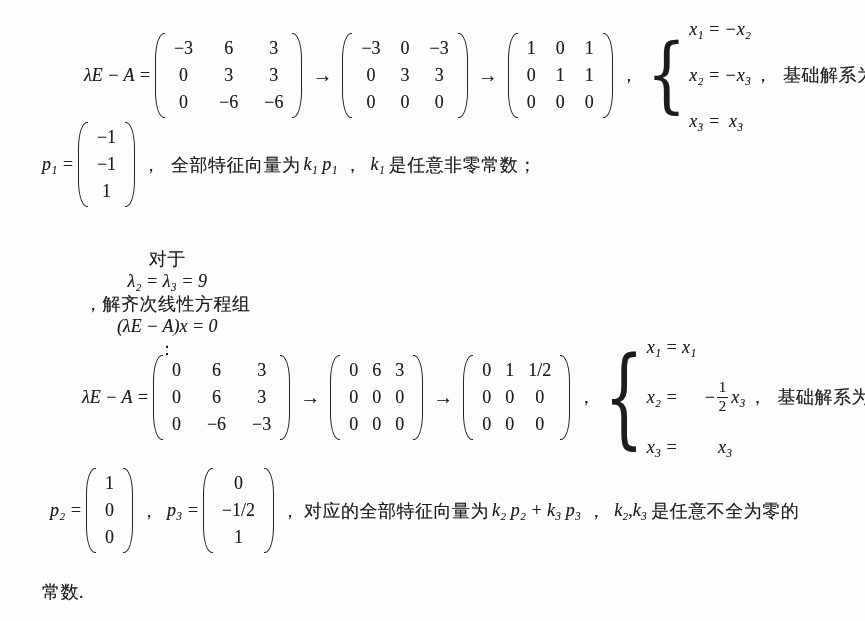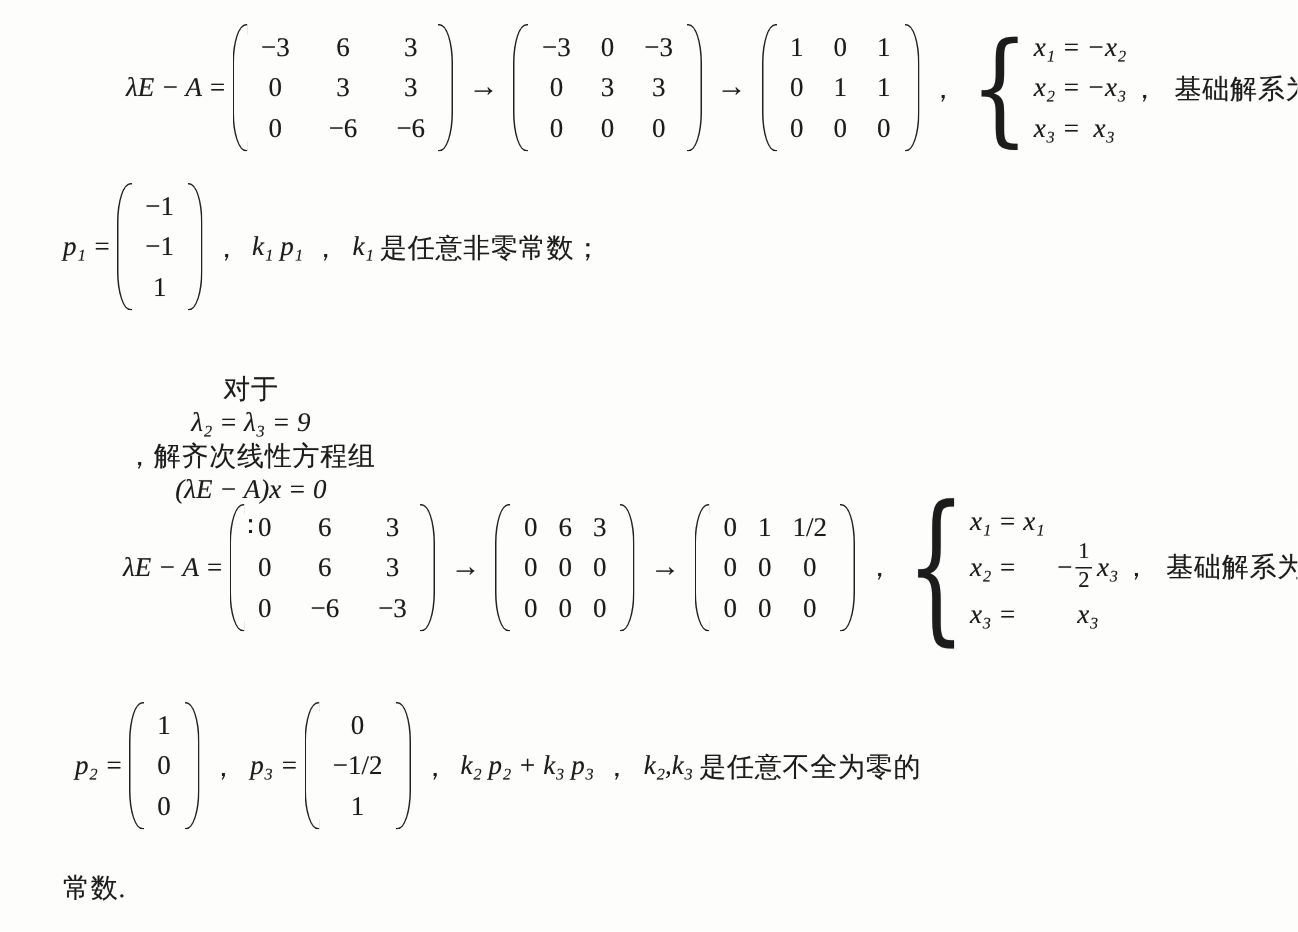--- a/index.html
+++ b/index.html
@@ -31,21 +31,21 @@
 
   .arrow { font-size:20px; margin:0 6px; font-style:normal; }
   .comma { margin:0 5px 0 3px; font-style:normal; }
 
   
   .system { display:inline-flex; align-items:center; margin-left:4px; }
   .brace { display:inline-block; font-family:"DejaVu Serif", serif; font-style:normal;
            font-size:62px; line-height:0.9; transform:scaleY(1.32); transform-origin:center;
            margin-right:3px; font-weight:300; }
   .brace.tall { transform:scaleY(1.75); }
-  .eqs { display:inline-flex; flex-direction:column; justify-content:center; row-gap:1px; }
+  .eqs { display:inline-flex; flex-direction:column; justify-content:center; row-gap:20px; }
   .eqline { height:26px; display:flex; align-items:center; }
   .eqline.tallline { height:34px; }
 
   .frac { display:inline-flex; flex-direction:column; align-items:center; font-style:normal;
           font-size:15px; line-height:1.15; margin:0 3px 0 1px; }
   .frac .den { border-top:1.1px solid #1c1c1c; padding:0 2px; }
   .gap28 { display:inline-block; width:26px; }
 
   .tail { margin-left:6px; }
 </style>
@@ -121,20 +121,21 @@
     <span class="matrix">
       <span class="paren pl"></span>
       <span class="mgrid" style="grid-template-columns: repeat(1, auto);">
           <span>−1</span>
           <span>−1</span>
           <span>1</span>
         </span>
       <span class="paren pr"></span>
     </span>
     <span class="comma">，</span>
+    <span class="cn" style="margin-left:6px;">全部特征向量为</span>
     <span class="math" style="margin:0 3px;">k₁ p₁</span>
     <span class="comma">，</span>
     <span class="math" style="margin:0 4px;font-style:italic;">k₁</span>
     <span class="cn">是任意非零常数；</span>
   </div>
 
   <div class="row" style="left:84px; top:247px;flex-direction:column;">
     <span class="cn">对于</span>
     <span class="math" style="margin:0 4px;">λ₂ = λ₃ = 9</span>
     <span class="cn">，解齐次线性方程组</span>
@@ -229,20 +230,21 @@
     <span class="matrix">
       <span class="paren pl"></span>
       <span class="mgrid" style="grid-template-columns: repeat(1, auto);">
           <span>0</span>
           <span>−1/2</span>
           <span>1</span>
         </span>
       <span class="paren pr"></span>
     </span>
     <span class="comma">，</span>
+    <span class="cn">对应的全部特征向量为</span>
     <span class="math" style="margin:0 3px;">k₂ p₂ + k₃ p₃</span>
     <span class="comma">，</span>
     <span class="math" style="margin:0 4px;">k₂,k₃</span>
     <span class="cn">是任意不全为零的</span>
   </div>
 
   <div class="row" style="left:42px; top:580px;">
     <span class="cn">常数.</span>
   </div>
 

